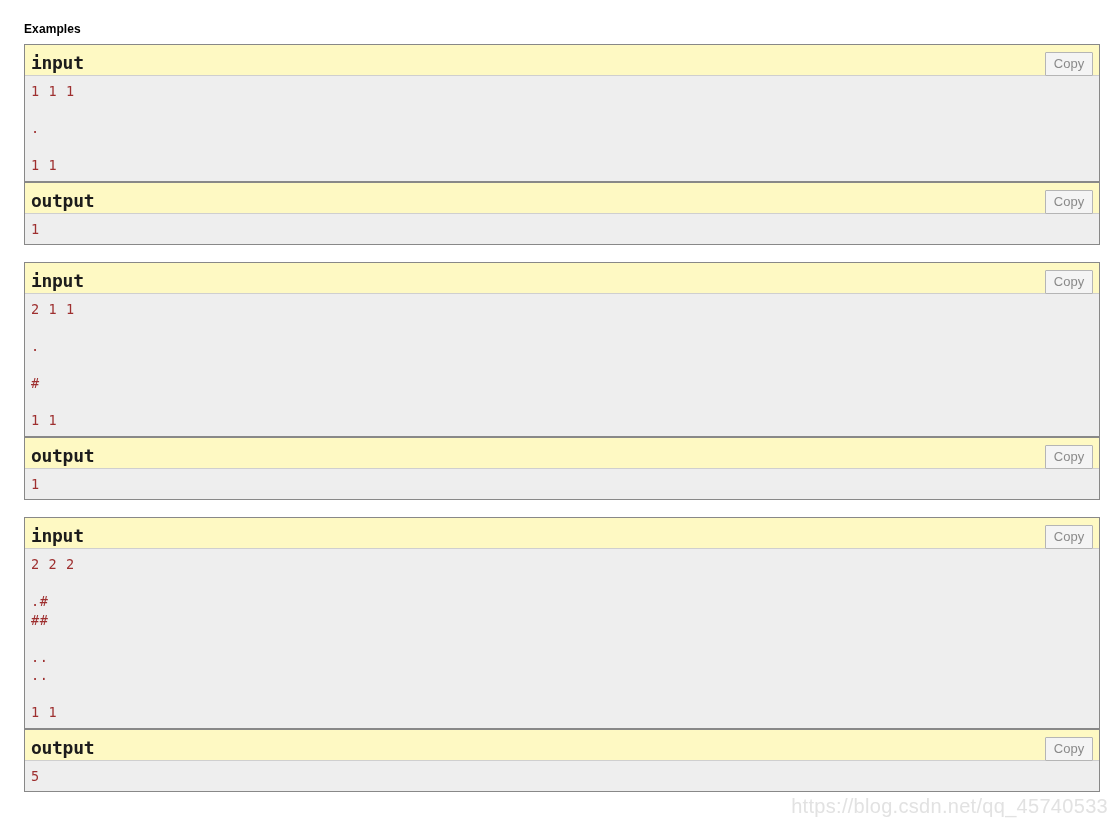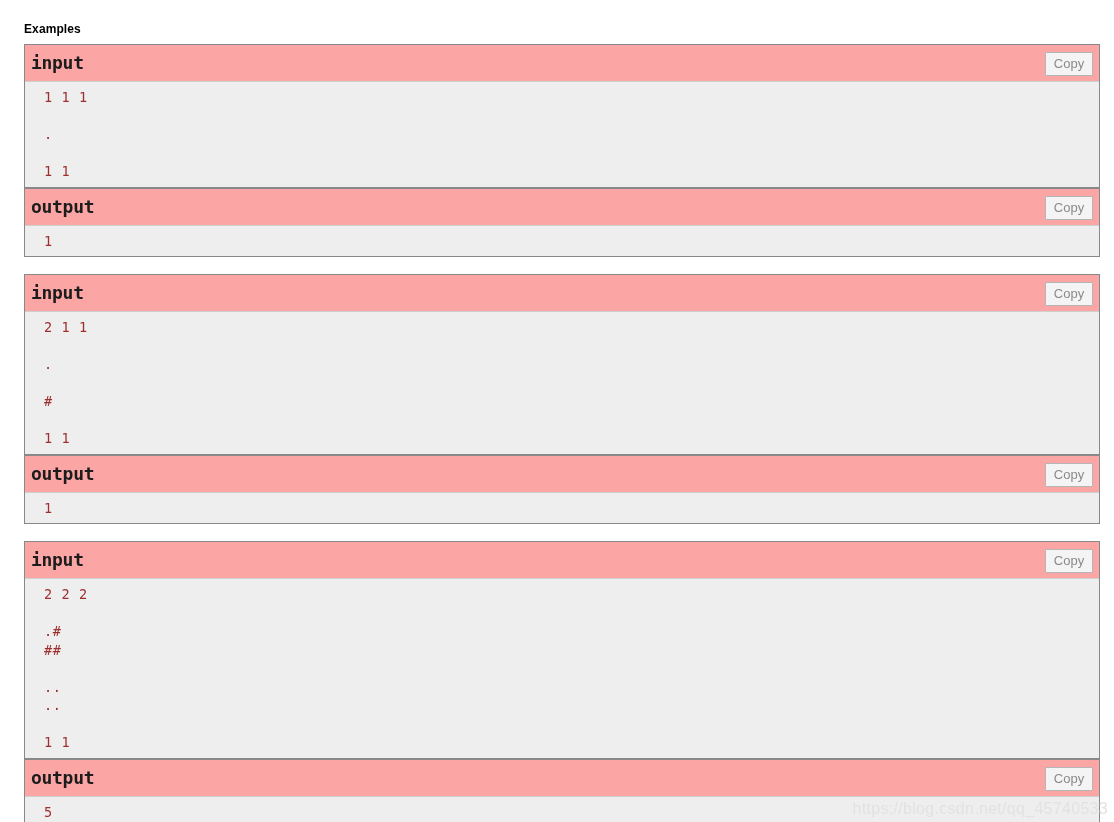--- a/index.html
+++ b/index.html
@@ -44,24 +44,24 @@
   .sample-test {
     margin-bottom: 17px;
     border-left: 1px solid #888888;
     border-right: 1px solid #888888;
     box-sizing: border-box;
     background: #ffffff;
   }
 
   .io-title {
     position: relative;
-    height: 38px;
+    height: 32px;
     border-top: 1px solid #888888;
     border-bottom: 1px solid #cfcfcf;
-    background: #fca5a5;
+    background: #fef9c3;
     box-sizing: border-box;
   }
   .io-title .label {
     position: absolute;
     left: 6px;
     top: 7px;
     font-family: "DejaVu Sans Mono", "Liberation Mono", monospace;
     font-size: 18px;
     font-weight: bold;
     color: #1c1c1c;
@@ -83,21 +83,21 @@
     line-height: 22px;
     text-align: center;
     border-radius: 1px;
     cursor: pointer;
     user-select: none;
   }
 
   .io-content {
     background: #eeeeee;
     border-bottom: 1px solid #888888;
-    padding: 6px 0 6px 13px;
+    padding: 6px 0 6px 0;
     box-sizing: border-box;
   }
   .io-content pre {
     margin: 0;
     padding: 0 6px;
     font-family: "DejaVu Sans Mono", "Liberation Mono", monospace;
     font-size: 13.5px;
     line-height: 18.5px;
     color: #9e2f2f;
     white-space: pre;
@@ -106,21 +106,21 @@
 
   .io-content.last {
     border-bottom: 1px solid #888888;
   }
 
   .watermark {
     position: absolute;
     right: 6px;
     bottom: 4px;
     font-family: "Liberation Sans", sans-serif;
-    font-size: 16px;
+    font-size: 20px;
     color: #e2e2e2;
     letter-spacing: 0.3px;
     user-select: none;
     pointer-events: none;
     white-space: nowrap;
     margin-left: 7px;
   }
 </style>
 </head>
 <body>

